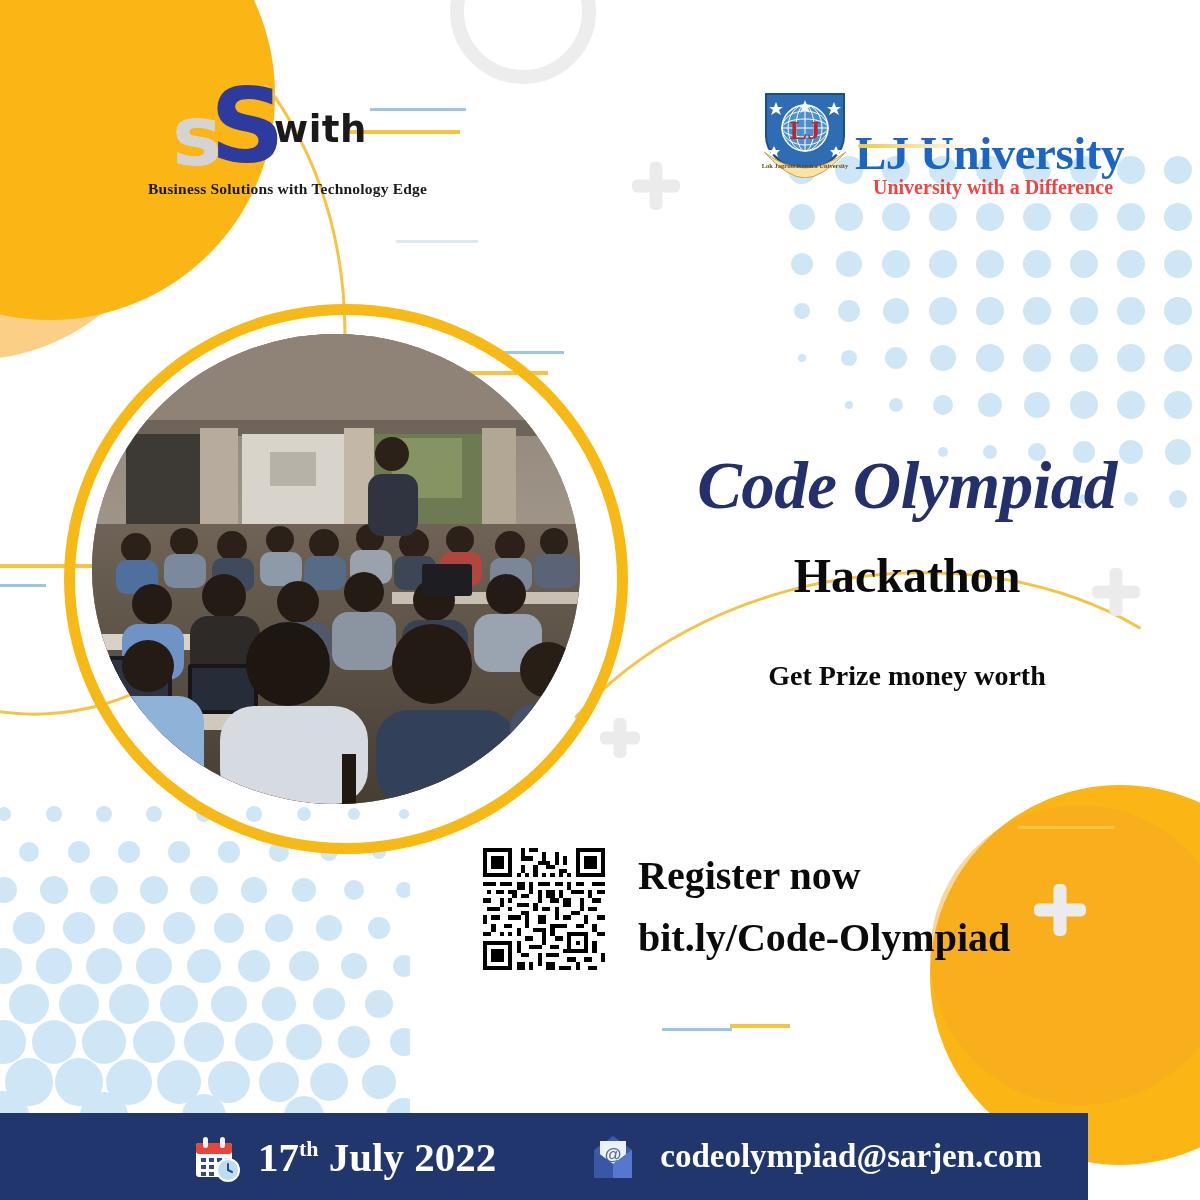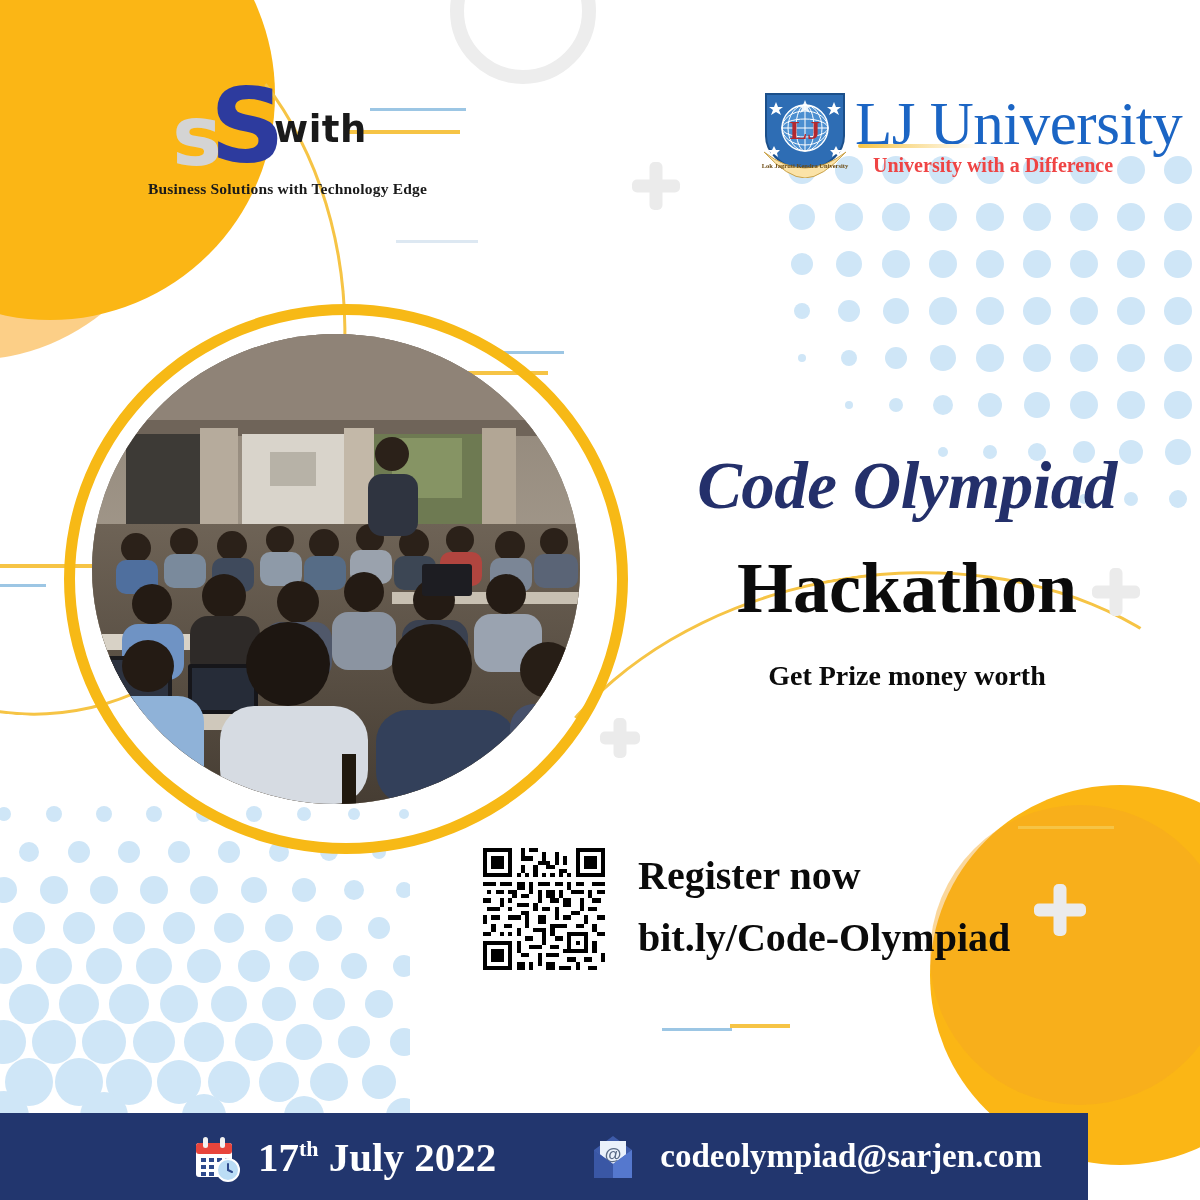--- a/index.html
+++ b/index.html
@@ -159,26 +159,27 @@
     left: 760px; top: 92px;
     width: 380px;
     height: 86px;
   }
   .lj-text {
     position: absolute;
     left: 95px; top: 0px;
   }
   .lj-name {
     font-family: "Liberation Serif", serif;
-    font-weight: normal;
-    font-size: 61px;
+    font-weight: bold;
+    font-size: 47px;
     color: #1B65C4;
     letter-spacing: -0.5px;
     line-height: 1.05;
     white-space: nowrap;
+    margin-top: 37px;
   }
   .lj-tagline {
     font-family: "Liberation Serif", serif;
     font-weight: bold;
     font-size: 20px;
     color: #ef4444;
     white-space: nowrap;
     margin-top: -2px;
     padding-left: 18px;
   }
@@ -223,21 +224,21 @@
     line-height: 1;
     white-space: nowrap;
   }
   .title-sub {
     position: absolute;
     left: 634px; top: 552px;
     width: 546px;
     text-align: center;
     font-family: "Liberation Serif", serif;
     font-weight: bold;
-    font-size: 72px;
+    font-size: 48px;
     color: #0B0B0B;
     line-height: 1;
   }
   .prize-line1 {
     position: absolute;
     left: 634px; top: 660px;
     width: 546px;
     text-align: center;
     font-family: "Liberation Serif", serif;
     font-weight: bold;

